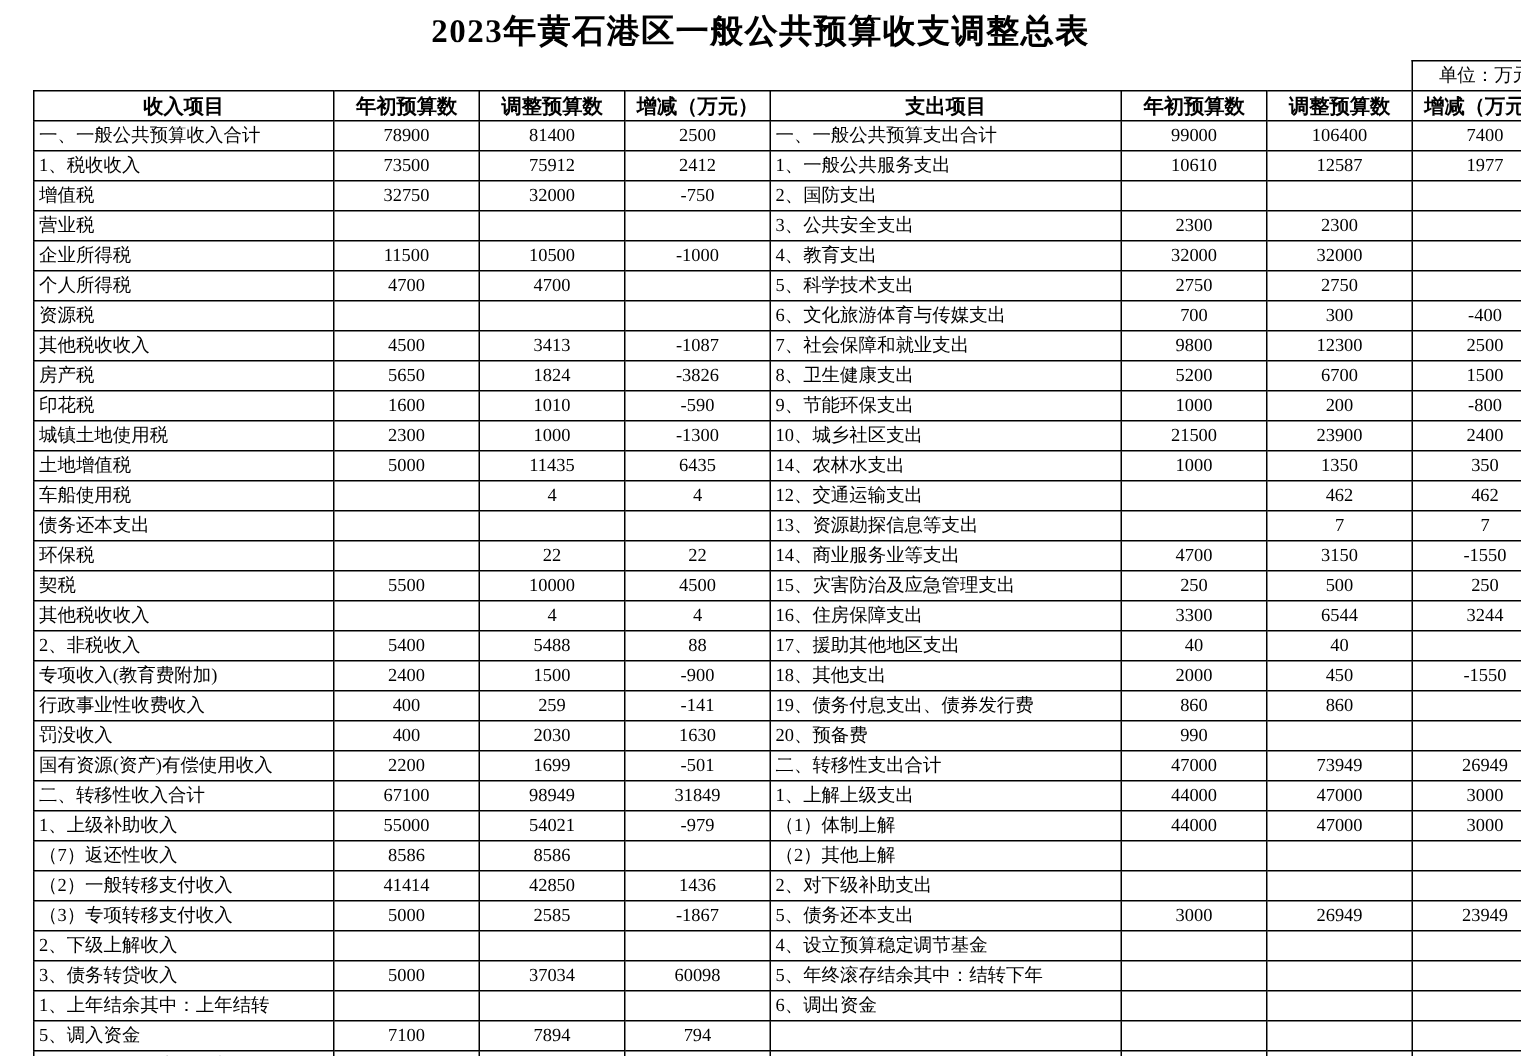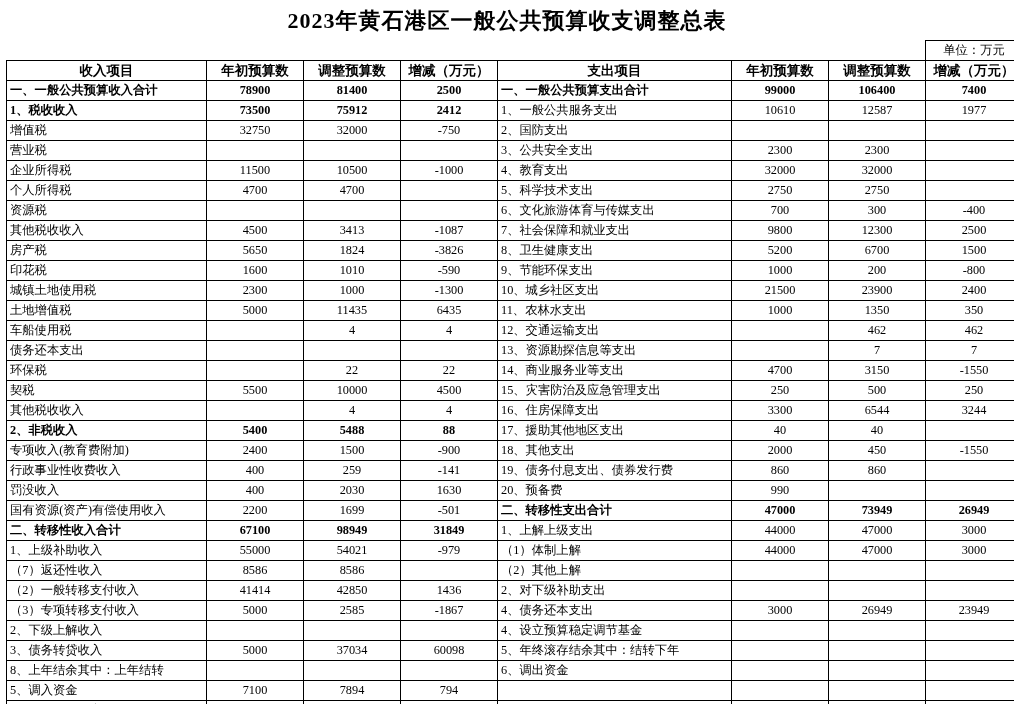--- a/index.html
+++ b/index.html
@@ -12,21 +12,21 @@
     height: 704px;
     font-family: "Liberation Serif", "DejaVu Serif", serif;
     color: #000000;
     overflow: hidden;
   }
   .page {
     position: relative;
     width: 1014px;
     height: 704px;
     box-sizing: border-box;
-    padding: 0 6px;
+    padding: 0 22px;
   }
   .doc-title {
     text-align: center;
     font-size: 22px;
     font-weight: bold;
     letter-spacing: 1px;
     padding: 6px 0 4px 0;
     font-family: "Liberation Serif", "DejaVu Serif", serif;
   }
   table.budget {
@@ -58,21 +58,21 @@
     height: 28px;
     font-size: 13.5px;
   }
   .lbl {
     text-align: left;
   }
   .num {
     text-align: center;
   }
   .bold td, td.bold {
-    font-weight: bold;
+    font-weight: normal;
   }
   .indent1 { padding-left: 6px; font-family: Liberation Serif, serif; }
   
   col.c-label   { width: 200px; }
   col.c-num     { width: 97px; }
   col.c-label2  { width: 234px; }
 </style>
 </head>
 <body>
 
@@ -220,21 +220,21 @@
           <td class="lbl">10、城乡社区支出</td>
           <td class="num">21500</td>
           <td class="num">23900</td>
           <td class="num">2400</td>
         </tr>
         <tr>
           <td class="lbl indent1">土地增值税</td>
           <td class="num">5000</td>
           <td class="num">11435</td>
           <td class="num">6435</td>
-          <td class="lbl">11、农林水支出</td>
+          <td class="lbl">14、农林水支出</td>
           <td class="num">1000</td>
           <td class="num">1350</td>
           <td class="num">350</td>
         </tr>
         <tr>
           <td class="lbl indent1">车船使用税</td>
           <td class="num"></td>
           <td class="num">4</td>
           <td class="num">4</td>
           <td class="lbl">12、交通运输支出</td>
@@ -370,21 +370,21 @@
           <td class="lbl">2、对下级补助支出</td>
           <td class="num"></td>
           <td class="num"></td>
           <td class="num"></td>
         </tr>
         <tr>
           <td class="lbl indent1">（3）专项转移支付收入</td>
           <td class="num">5000</td>
           <td class="num">2585</td>
           <td class="num">-1867</td>
-          <td class="lbl">4、债务还本支出</td>
+          <td class="lbl">5、债务还本支出</td>
           <td class="num">3000</td>
           <td class="num">26949</td>
           <td class="num">23949</td>
         </tr>
         <tr>
           <td class="lbl">2、下级上解收入</td>
           <td class="num"></td>
           <td class="num"></td>
           <td class="num"></td>
           <td class="lbl">4、设立预算稳定调节基金</td>
@@ -396,21 +396,21 @@
           <td class="lbl">3、债务转贷收入</td>
           <td class="num">5000</td>
           <td class="num">37034</td>
           <td class="num">60098</td>
           <td class="lbl">5、年终滚存结余其中：结转下年</td>
           <td class="num"></td>
           <td class="num"></td>
           <td class="num"></td>
         </tr>
         <tr>
-          <td class="lbl">8、上年结余其中：上年结转</td>
+          <td class="lbl">1、上年结余其中：上年结转</td>
           <td class="num"></td>
           <td class="num"></td>
           <td class="num"></td>
           <td class="lbl">6、调出资金</td>
           <td class="num"></td>
           <td class="num"></td>
           <td class="num"></td>
         </tr>
         <tr>
           <td class="lbl">5、调入资金</td>

